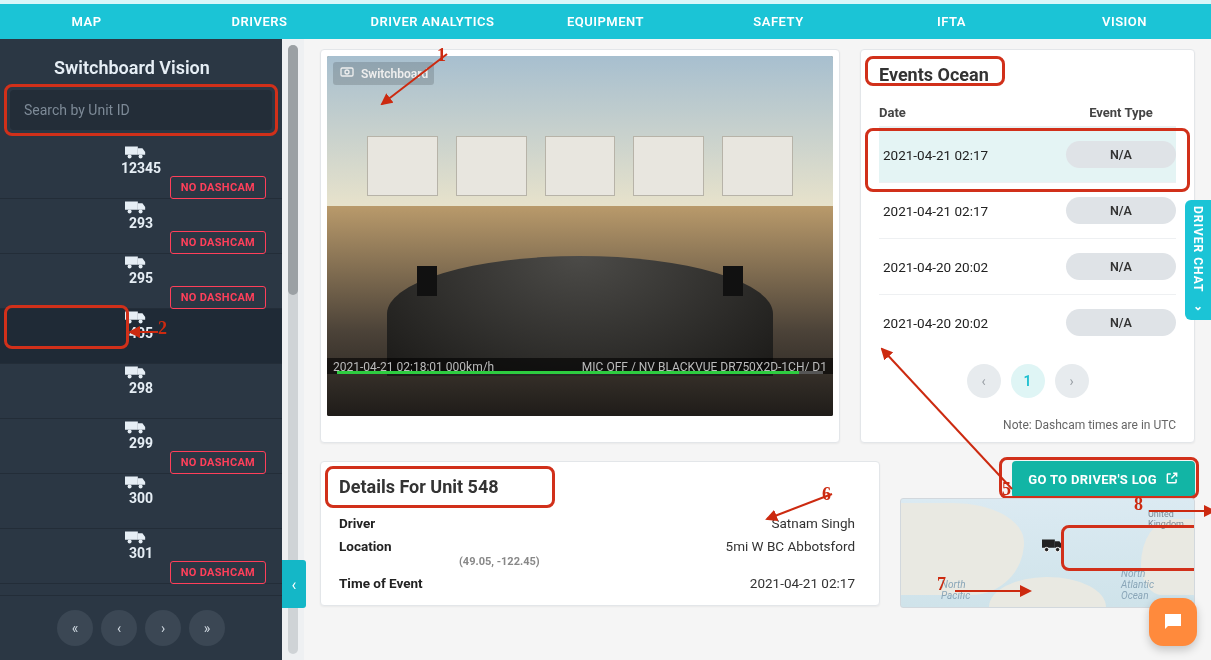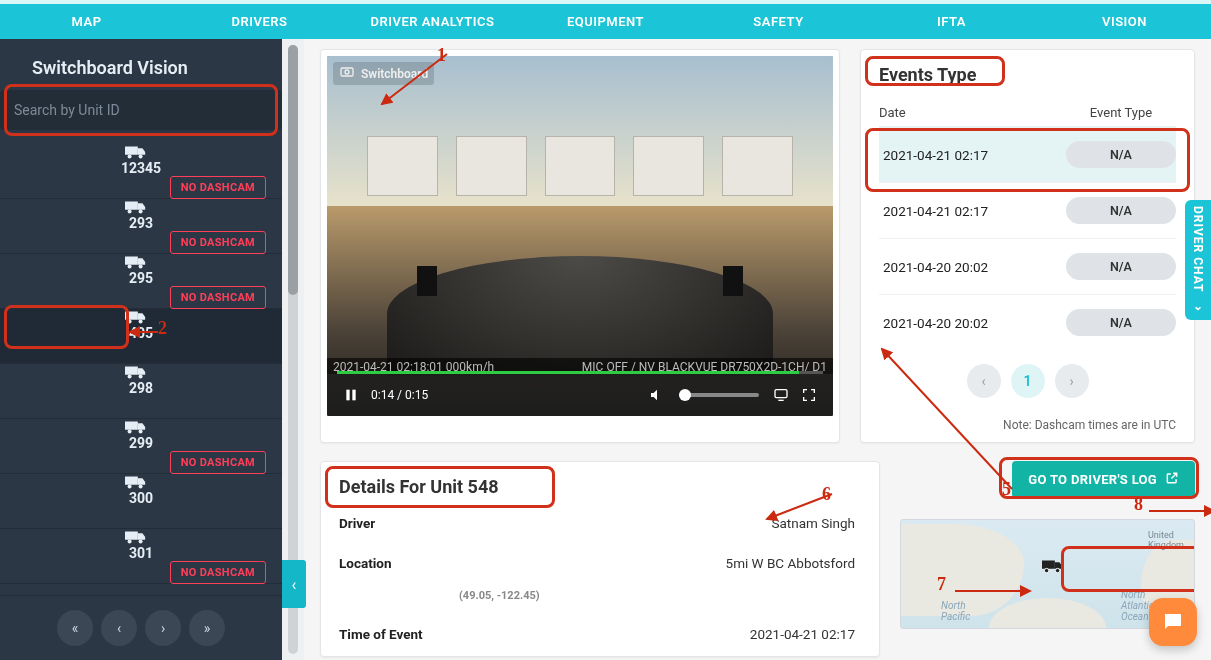--- a/index.html
+++ b/index.html
@@ -5,22 +5,22 @@
   * { box-sizing: border-box; margin: 0; padding: 0; font-family: -apple-system, BlinkMacSystemFont, "Segoe UI", Roboto, sans-serif; }
   html, body { width: 1211px; height: 660px; overflow: hidden; background: #f5f5f5; }
 
   .topnav { display: flex; height: 35px; background: #1bc4d6; color: #fff; align-items: center; }
   .topnav .tab { flex: 1; text-align: center; font-size: 13px; font-weight: 600; letter-spacing: .5px; cursor: pointer; }
   .topstrip { height: 4px; background: #d9f6f9; }
 
   .main { display: flex; height: calc(100% - 39px); }
 
   .sidebar { width: 282px; background: #2b3744; color: #e6eef5; display: flex; flex-direction: column; position: relative; }
-  .sidebar h2 { font-size: 18px; font-weight: 600; padding: 18px 32px 12px; }
-  .search-wrap { padding: 0 0 14px; position: relative; }
+  .sidebar h2 { font-size: 18px; font-weight: 600; padding: 18px 20px 12px; margin-left: 34px; }
+  .search-wrap { padding: 0 10px 14px; position: relative; }
   .search-input { width: 100%; height: 40px; background: #232d38; border: none; border-radius: 4px; padding: 0 14px; color: #e6eef5; font-size: 14px; outline: none; }
   .search-input::placeholder { color: #7d8a97; }
   .unit-list { flex: 1; overflow-y: auto; }
   .unit-item { display: flex; align-items: center; height: 55px; padding: 0 16px; border-bottom: 1px solid #232d38; cursor: pointer; flex-direction: column; }
   .unit-item.active { background: #1f2a36; }
   .unit-item .truck-ico { margin-right: 10px; display: flex; align-items: center; }
   .unit-item .uid { font-weight: 700; font-size: 14px; }
   .unit-item .nodash { margin-left: auto; border: 1.5px solid #ff3f5a; color: #ff3f5a; font-size: 11px; font-weight: 700; padding: 4px 10px; border-radius: 3px; letter-spacing: .3px; }
   .pager { display: flex; gap: 8px; justify-content: center; padding: 14px 0; background: #2b3744; border-top: 1px solid #232d38; }
   .pager .pbtn { width: 36px; height: 36px; border-radius: 50%; background: #3b4754; display: flex; align-items: center; justify-content: center; color: #cfd8e0; cursor: pointer; font-size: 14px; }
@@ -47,42 +47,42 @@
   .video-progress { position:absolute; bottom:42px; left:10px; right:10px; height:3px; background:#555; }
   .video-progress .fill { height:100%; width:95%; background:#2ecc40; }
   .vb-btn { width:28px; height:28px; display:flex; align-items:center; justify-content:center; cursor:pointer; }
   .vb-time { font-size:12px; margin-left:6px; }
   .vb-spacer { flex:1; }
   .vb-vol { width:80px; height:4px; background:#888; border-radius:2px; position:relative; margin:0 8px; }
   .vb-vol .knob { position:absolute; left:0; top:-4px; width:12px; height:12px; background:#fff; border-radius:50%; }
 
   .events-card { flex:1; background:#fff; border:1px solid #e3e6e9; border-radius:4px; padding: 14px 18px 10px; box-shadow: 0 1px 2px rgba(0,0,0,.05); display:flex; flex-direction:column; position:relative; }
   .events-card h3 { font-size:18px; font-weight:700; color:#333; margin-bottom:14px; }
-  .ev-head { display:flex; font-weight:400; color:#444; font-size:13px; padding:6px 0; }
+  .ev-head { display:flex; font-weight:700; color:#444; font-size:13px; padding:6px 0; }
   .ev-head .c1 { flex:1; }
   .ev-head .c2 { width:110px; text-align:center; }
   .ev-row { display:flex; align-items:center; height:56px; border-top:1px solid #eef0f2; cursor:pointer; }
   .ev-row .c1 { flex:1; font-size:13.5px; color:#222; padding-left:4px; }
   .ev-row .c2 { width:110px; }
   .ev-row.sel { background:#e4f4f4; }
   .ev-pill { display:block; background:#dfe3e7; color:#333; font-size:12.5px; font-weight:600; text-align:center; padding:6px 0; border-radius:16px; white-space:nowrap;}
   .ev-pager { display:flex; gap:10px; justify-content:center; padding:14px 0 6px; }
   .ev-pbtn { width:34px; height:34px; border-radius:50%; background:#e7ebee; color:#9aa0a6; display:flex; align-items:center; justify-content:center; cursor:pointer; font-size:14px; }
   .ev-pbtn.num { background:#dff5f5; color:#1bbfcf; font-weight:600; }
   .ev-note { font-size:12px; color:#666; text-align:right; margin-top:14px; }
 
   .row2 { display:flex; gap:20px; margin-top:18px; align-items:flex-start; }
   .details-card { width:560px; background:#fff; border:1px solid #e3e6e9; border-radius:4px; padding:14px 18px; box-shadow:0 1px 2px rgba(0,0,0,.05); position:relative; }
   .details-card h3 { font-size:18px; font-weight:700; color:#333; margin-bottom:18px; }
-  .dl { display:grid; grid-template-columns: 120px 1fr; row-gap:24px; font-size:13.5px; }
+  .dl { display:grid; grid-template-columns: 120px 1fr; row-gap:7px; font-size:13.5px; }
   .dl .k { font-weight:700; color:#222; }
   .dl .v { color:#333; text-align:right; padding-right:6px; }
   .dl .sub { grid-column: 2; text-align:left; font-size:11px; color:#888; padding-right:6px; margin-top:-6px;font-weight:bold; }
 
-  .drvlog { flex:1; display:flex; flex-direction:column; gap:21px; position:relative; }
+  .drvlog { flex:1; display:flex; flex-direction:column; gap:0; position:relative; }
   .go-log-btn { align-self:flex-end; background:#12b5a5; color:#fff; font-size:13px; font-weight:700; padding:10px 16px; border-radius:4px; display:flex; align-items:center; gap:8px; cursor:pointer; letter-spacing:.3px; }
   .map-box { flex:1; min-height:110px; background: linear-gradient(#dbeaf2, #cfe3ea); border:1px solid #d2d8dd; border-radius:3px; position:relative; overflow:hidden; }
   .map-land { position:absolute; background:#e9e9e2; }
   .land1 { top:4px; left:0; width:42%; height:85%; border-radius: 0 80% 60% 0 / 0 60% 80% 0; }
   .land2 { top:20px; right:0; width:18%; height:70%; border-radius: 60% 0 0 40%; }
   .land3 { bottom:-30px; left:30%; width:40%; height:60px; border-radius:50% 50% 0 0; }
   .map-label { position:absolute; font-size:10px; color:#8aa6b8; font-style:italic; }
   .map-truck { position:absolute; top:38px; left:48%; }
   .map-city { position:absolute; font-size:9px; color:#7a8894; }
 
@@ -260,54 +260,25 @@
             </span>
             <span>Switchboard</span>
           </div>
           <div class="video-info-bottom">
             <span>2021-04-21 02:18:01  000km/h</span>
             <span>MIC OFF / NV   BLACKVUE DR750X2D-1CH/ D1</span>
           </div>
           <div class="video-progress">
               <div class="fill"></div>
             </div>
-          <div class="video-bar">
-            <div class="vb-btn">
-              <svg width="16" height="16" viewBox="0 0 24 24" fill="#fff">
-                  <rect x="5" y="4" width="5" height="16"></rect>
-                  <rect x="14" y="4" width="5" height="16"></rect>
-                </svg>
-            </div>
-            <div class="vb-time">0:14 / 0:15</div>
-            <div class="vb-spacer"></div>
-            <div class="vb-btn">
-              <svg width="16" height="16" viewBox="0 0 24 24" fill="#fff">
-                  <path d="M3 9v6h4l5 5V4L7 9H3z"></path>
-                </svg>
-            </div>
-            <div class="vb-vol">
-                <div class="knob"></div>
-              </div>
-            <div class="vb-btn">
-              <svg width="16" height="16" viewBox="0 0 24 24" fill="none" stroke="#fff" stroke-width="2">
-                  <rect x="3" y="4" width="18" height="12" rx="2"></rect>
-                  <path d="M8 20h8"></path>
-                </svg>
-            </div>
-            <div class="vb-btn">
-              <svg width="16" height="16" viewBox="0 0 24 24" fill="none" stroke="#fff" stroke-width="2">
-                  <path d="M4 9V4h5M20 9V4h-5M4 15v5h5M20 15v5h-5"></path>
-                </svg>
-            </div>
-          </div>
         </div>
       </div>
 
       <div class="events-card">
-        <h3>Events Type</h3>
+        <h3>Events Ocean</h3>
         <div class="anno-box" style="top:6px; left:4px; width:140px; height:30px;"></div>
         <div class="ev-head">
           <div class="c1">Date</div>
           <div class="c2">Event Type</div>
         </div>
         <div id="ev-rows">
             <div class="ev-row sel">
               <div class="c1">2021-04-21 02:17</div>
               <div class="c2">
                 <span class="ev-pill">N/A</span>

